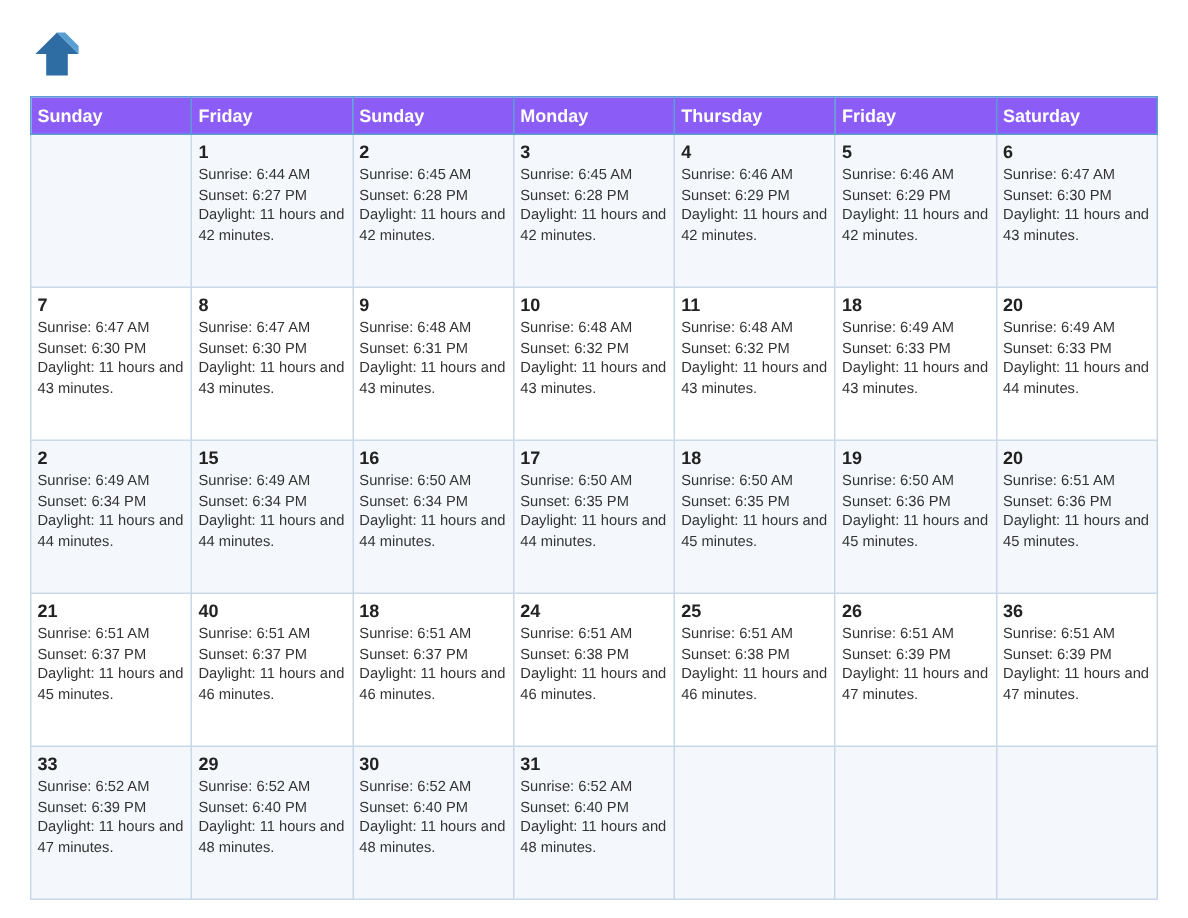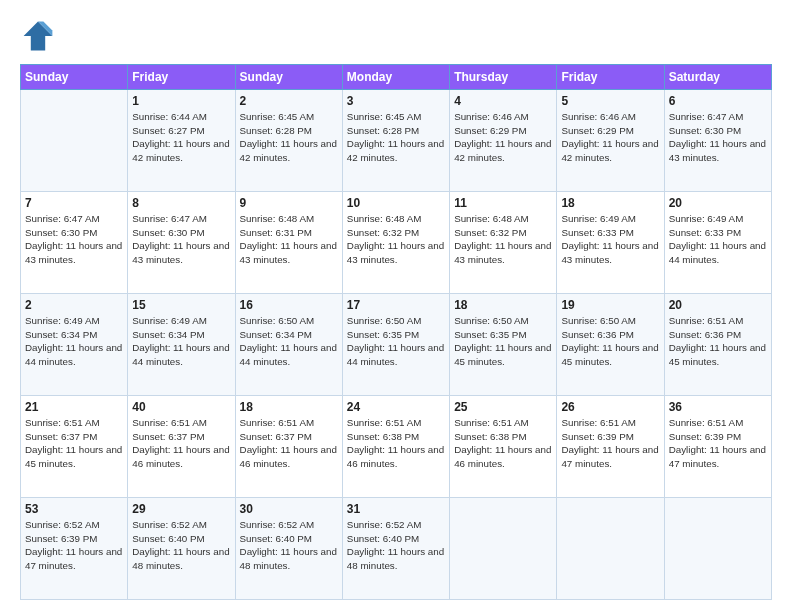--- a/index.html
+++ b/index.html
@@ -246,21 +246,21 @@
             <span class="day-number">26</span>
             <div class="day-info">Sunrise: 6:51 AM<br>Sunset: 6:39 PM<br>Daylight: 11 hours and 47 minutes.</div>
           </td>
           <td>
             <span class="day-number">36</span>
             <div class="day-info">Sunrise: 6:51 AM<br>Sunset: 6:39 PM<br>Daylight: 11 hours and 47 minutes.</div>
           </td>
         </tr>
         <tr>
           <td>
-            <span class="day-number">53</span>
+            <span class="day-number">33</span>
             <div class="day-info">Sunrise: 6:52 AM<br>Sunset: 6:39 PM<br>Daylight: 11 hours and 47 minutes.</div>
           </td>
           <td>
             <span class="day-number">29</span>
             <div class="day-info">Sunrise: 6:52 AM<br>Sunset: 6:40 PM<br>Daylight: 11 hours and 48 minutes.</div>
           </td>
           <td>
             <span class="day-number">30</span>
             <div class="day-info">Sunrise: 6:52 AM<br>Sunset: 6:40 PM<br>Daylight: 11 hours and 48 minutes.</div>
           </td>

